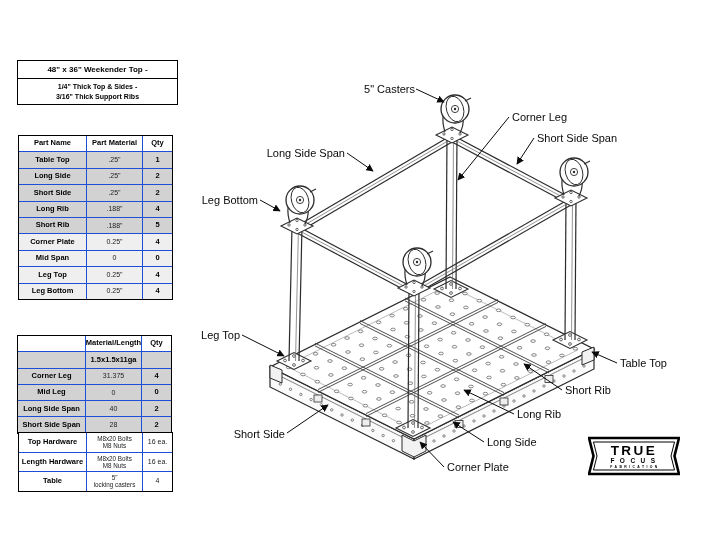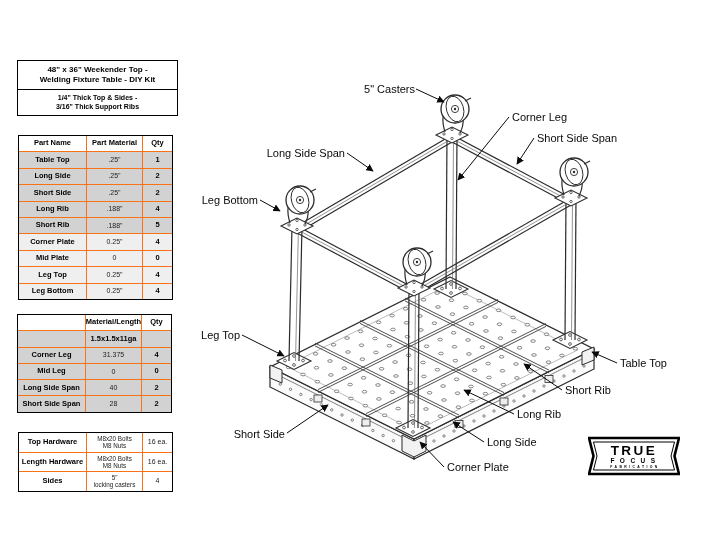--- a/index.html
+++ b/index.html
@@ -10,24 +10,24 @@
   .abs{position:absolute;}
   
   #title-block{
     left:17px;top:60px;width:159px;border:1.5px solid #000;background:#fff;
     text-align:center;font-weight:bold;
   }
   #title-block .tb-top{padding:4px 2px 3px;font-size:8px;line-height:1.3;border-bottom:1px solid #000;}
   #title-block .tb-bot{padding:3px 2px;font-size:7px;line-height:1.35;}
   
   .dtable{
-    display:grid;background:#f97316;gap:1px;border:1.5px solid #000;width:max-content;
+    display:grid;background:#1d4ed8;gap:1px;border:1.5px solid #000;width:max-content;
   }
   #parts-table{left:18px;top:135px;grid-template-columns:67px 55px 29px;grid-auto-rows:15.4px;}
-  #frame-table{left:17px;top:314px;grid-template-columns:67px 55px 29px;grid-auto-rows:15.3px;}
+  #frame-table{left:17px;top:335px;grid-template-columns:67px 55px 29px;grid-auto-rows:15.3px;}
   #hardware-table{left:18px;top:432px;grid-template-columns:67px 55px 29px;grid-auto-rows:18.6px;}
   .tc{
     background:#fff;display:flex;align-items:center;justify-content:center;
     text-align:center;font-size:7.5px;font-weight:bold;line-height:1.15;padding:0 1px;
   }
   .tc.val{font-weight:normal;font-size:7px;color:#222;}
   .tc.small{font-size:6.3px;}
   .tc.shade{background:#d2d2d2;}
   .tc.light{background:#efefef;}
   
@@ -36,21 +36,20 @@
   
   #logo-svg{left:588px;top:436px;}
   #logo-svg text{font-family:"Liberation Sans", sans-serif;font-weight:bold;fill:#000;}
 </style>
 </head>
 <body>
 
 <div id="title-block" class="abs">
   <div class="tb-top">
     <div>48" x 36" Weekender Top -</div>
-    <div>Welding Fixture Table - DIY Kit</div>
   </div>
   <div class="tb-bot">
     <div>1/4" Thick Top &amp; Sides -</div>
     <div>3/16" Thick Support Ribs</div>
   </div>
 </div>
 
 <div id="parts-table" class="dtable abs">
     <div class="tc ">Part Name</div>
     <div class="tc ">Part Material</div>
@@ -66,21 +65,21 @@
     <div class="tc shade">2</div>
     <div class="tc shade">Long Rib</div>
     <div class="tc shade val">.188"</div>
     <div class="tc shade">4</div>
     <div class="tc shade">Short Rib</div>
     <div class="tc shade val">.188"</div>
     <div class="tc shade">5</div>
     <div class="tc light">Corner Plate</div>
     <div class="tc light val">0.25"</div>
     <div class="tc light">4</div>
-    <div class="tc light">Mid Plate</div>
+    <div class="tc light">Mid Span</div>
     <div class="tc light val">0</div>
     <div class="tc light">0</div>
     <div class="tc light">Leg Top</div>
     <div class="tc light val">0.25"</div>
     <div class="tc light">4</div>
     <div class="tc light">Leg Bottom</div>
     <div class="tc light val">0.25"</div>
     <div class="tc light">4</div>
   </div>
 <div id="frame-table" class="dtable abs">
@@ -103,21 +102,21 @@
     <div class="tc shade val">28</div>
     <div class="tc shade">2</div>
   </div>
 <div id="hardware-table" class="dtable abs">
     <div class="tc ">Top Hardware</div>
     <div class="tc val small">M8x20 Bolts<br>M8 Nuts</div>
     <div class="tc val">16 ea.</div>
     <div class="tc ">Length Hardware</div>
     <div class="tc val small">M8x20 Bolts<br>M8 Nuts</div>
     <div class="tc val">16 ea.</div>
-    <div class="tc ">Sides</div>
+    <div class="tc ">Table</div>
     <div class="tc val small">5"<br>locking casters</div>
     <div class="tc val">4</div>
   </div>
 
 <svg id="diagram-svg" class="abs" width="720" height="556" viewBox="0 0 720 556">
     <defs>
       <marker id="arr" viewBox="0 0 10 10" refX="9" refY="5" markerWidth="7.5" markerHeight="7.5" orient="auto-start-reverse">
         <path d="M0,0 L10,5 L0,10 z" fill="#0a0a0a"></path>
       </marker>
       <g id="caster">

